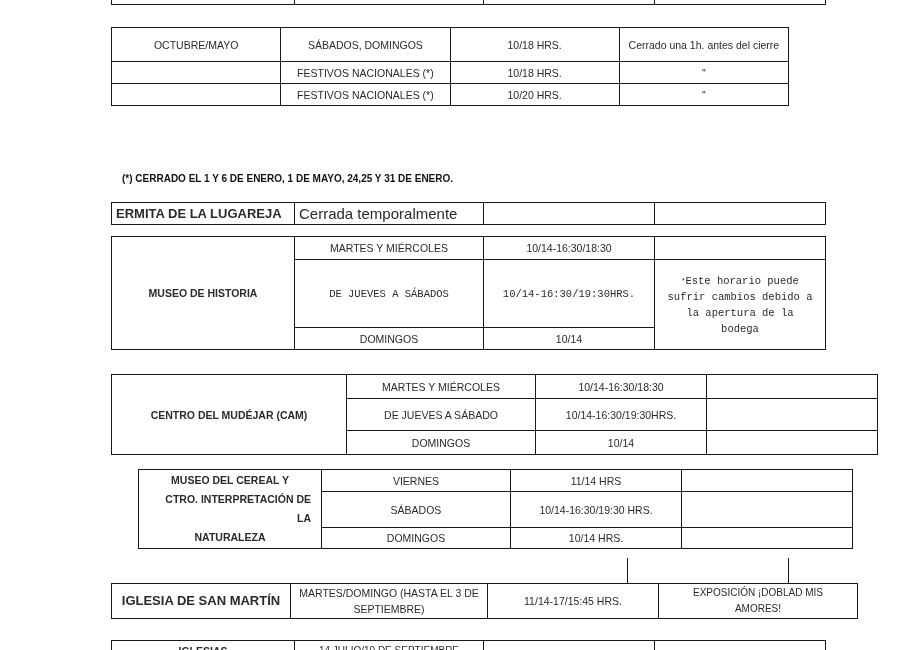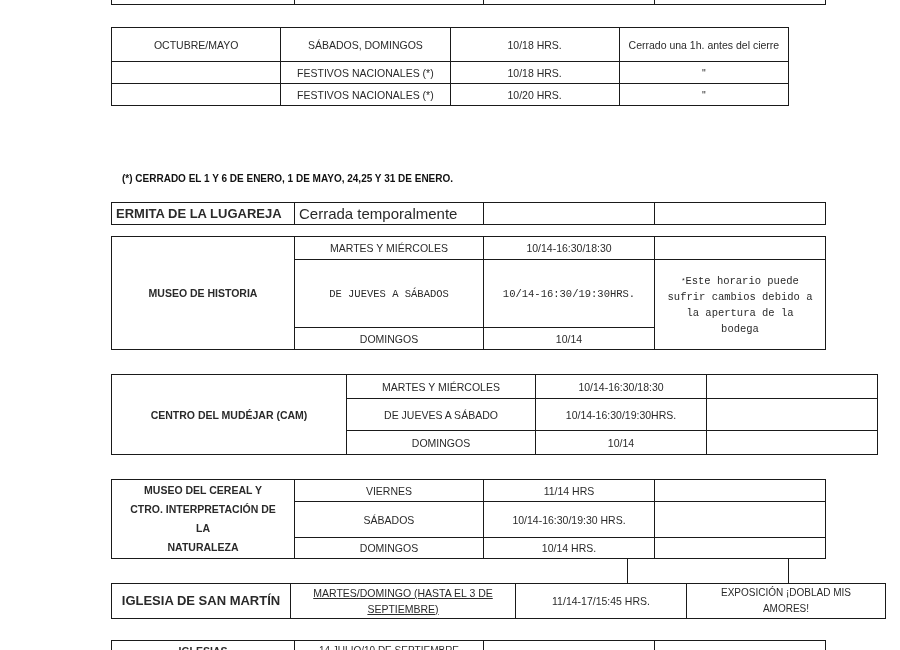--- a/index.html
+++ b/index.html
@@ -119,26 +119,26 @@
     <td></td>
   </tr>
   <tr style="height:24px;">
     <td>DOMINGOS</td>
     <td>10/14</td>
     <td></td>
   </tr>
 </tbody>
   </table>
 
-<table class="tbl" style="top:479px;">
+<table class="tbl" style="top:469px;margin-left:27px;">
   <tbody>
       <tr style="height:22px;">
     <td class="c1 bold-small" rowspan="3" style="line-height:19px;">
       <div>MUSEO DEL CEREAL Y</div>
-      <div style="padding:0 6px;">CTRO. INTERPRETACIÓN DE LA</div>
+      <div style="padding:0 6px;text-align:right;">CTRO. INTERPRETACIÓN DE LA</div>
       <div>NATURALEZA</div>
     </td>
     <td class="c2">VIERNES</td>
     <td class="c3">11/14 HRS</td>
     <td class="c4"></td>
   </tr>
   <tr style="height:36px;">
     <td>SÁBADOS</td>
     <td>10/14-16:30/19:30 HRS.</td>
     <td></td>
@@ -150,21 +150,21 @@
   </tr>
 </tbody>
   </table>
 
 <div class="extra-cell"></div>
 
 <table class="tbl" style="top:583px;">
   <tbody>
       <tr style="height:35px;">
     <td class="c1 bold-name" style="font-size:13px;white-space:nowrap;padding:0 2px;">IGLESIA DE SAN MARTÍN</td>
-    <td class="c2" style="padding:0 22px;text-decoration:underline;">MARTES/DOMINGO (HASTA EL 3 DE SEPTIEMBRE)</td>
+    <td class="c2" style="padding:0 8px;">MARTES/DOMINGO (HASTA EL 3 DE SEPTIEMBRE)</td>
     <td class="c3">11/14-17/15:45 HRS.</td>
     <td class="c4" style="font-size:10px;padding:0 18px;">EXPOSICIÓN ¡DOBLAD MIS AMORES!</td>
   </tr>
 </tbody>
   </table>
 
 <table class="tbl" style="top:640px;">
   <tbody>
       <tr style="height:30px;">
     <td class="c1 bold-name" style="vertical-align:top;padding-top:2px;">IGLESIAS</td>

